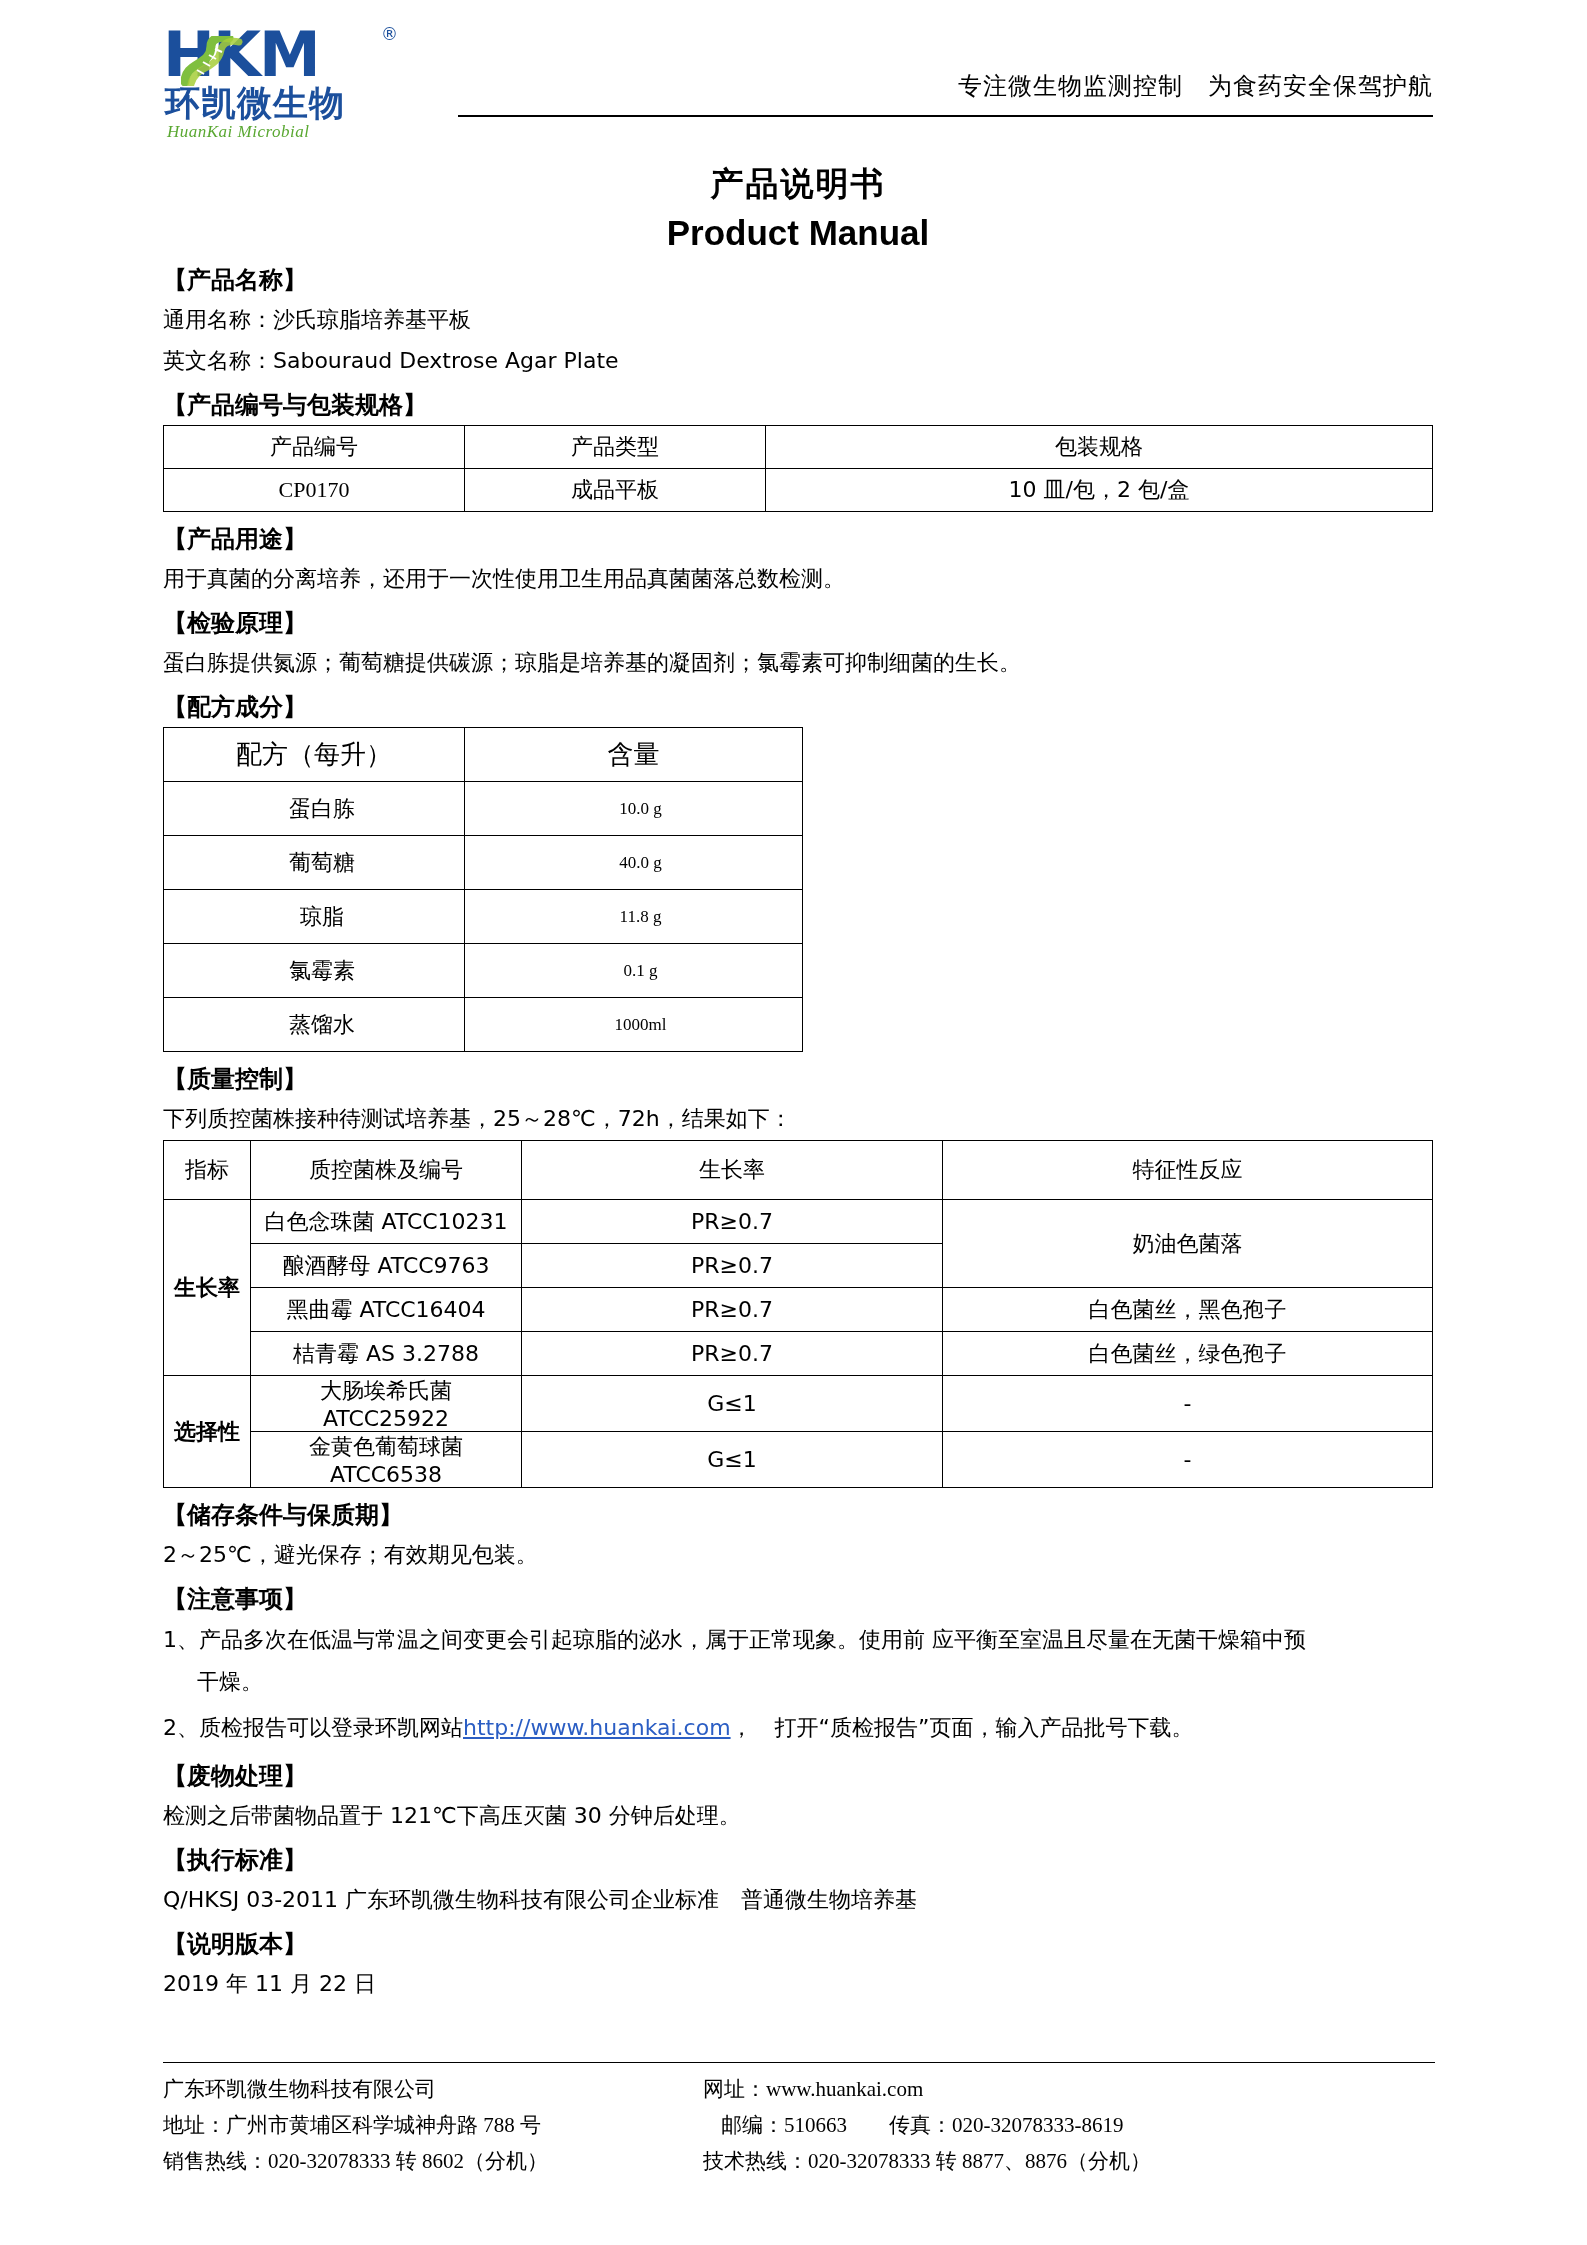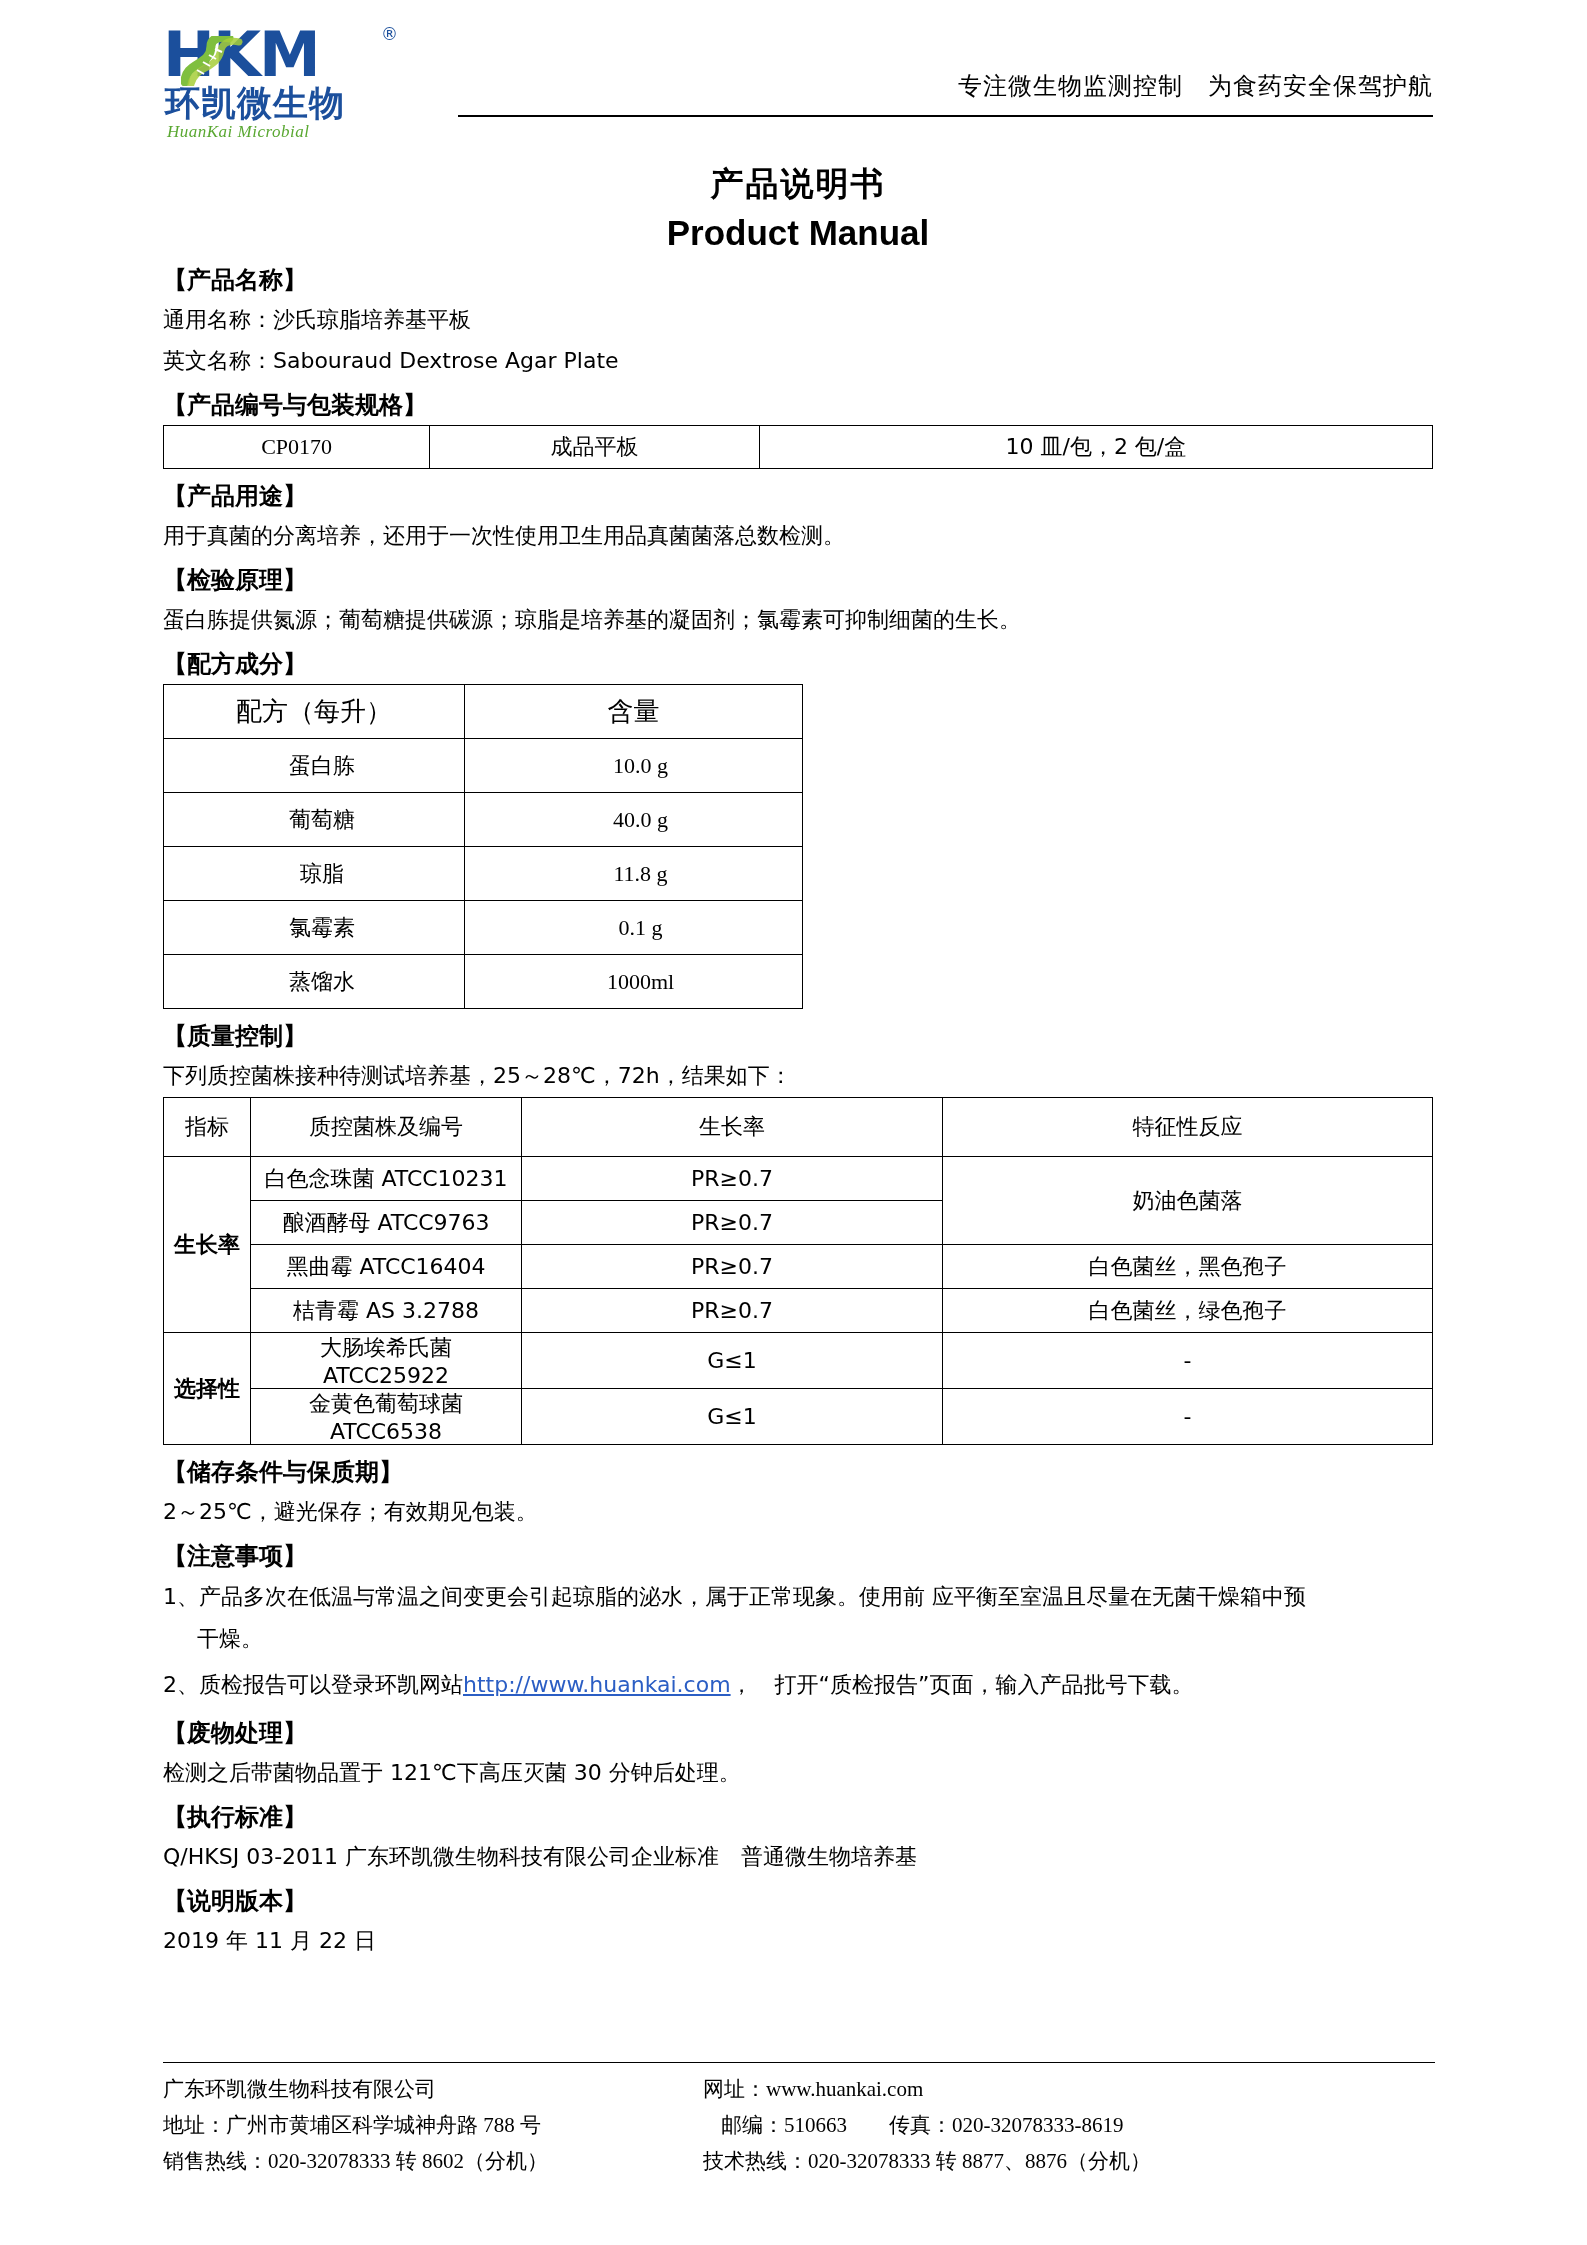--- a/index.html
+++ b/index.html
@@ -202,21 +202,21 @@
     font-size: 26px;
     font-weight: 700;
     padding-left: 16px;
     font-family: Liberation Serif, serif;
   }
   .tbl-formula td.name {
     font-size: 22px;
     padding-left: 16px;
   }
   .tbl-formula td.val {
-    font-size: 22px;
+    font-size: 17px;
     padding-left: 14px;
     font-family: "Liberation Serif", serif;
   }
   .col-name { width: 300px; }
 
   
   .tbl-qc {
     width: 1270px;
     margin-top: 4px;
     padding-left: 6px;
@@ -297,20 +297,25 @@
     <div class="doc-title-cn">产品说明书</div>
     <div class="doc-title-en">Product Manual</div>
 
     <div class="sec-head">【产品名称】</div>
     <div class="body-line"><span>通用名称：</span><span>沙氏琼脂培养基平板</span></div>
     <div class="body-line"><span>英文名称：</span><span>Sabouraud Dextrose Agar Plate</span></div>
 
     <div class="sec-head">【产品编号与包装规格】</div>
     <table class="doc tbl-product">
       <tbody>
+          <tr>
+        <th style="width:300px">产品编号</th>
+        <th style="width:300px">产品类型</th>
+        <th>包装规格</th>
+      </tr>
       <tr>
         <td>CP0170</td>
         <td class="cjk">成品平板</td>
         <td class="cjk">10 皿/包，2 包/盒</td>
       </tr>
     </tbody>
       </table>
 
     <div class="sec-head">【产品用途】</div>
     <div class="body-line">用于真菌的分离培养，还用于一次性使用卫生用品真菌菌落总数检测。</div>

